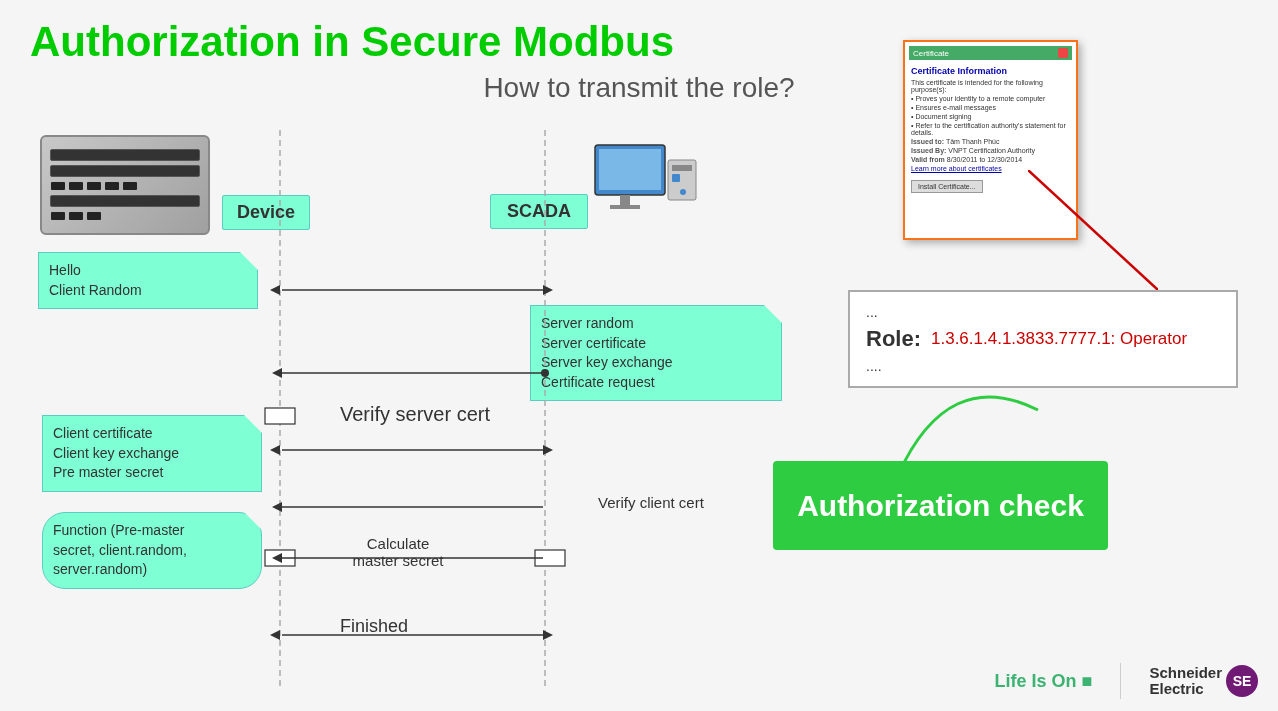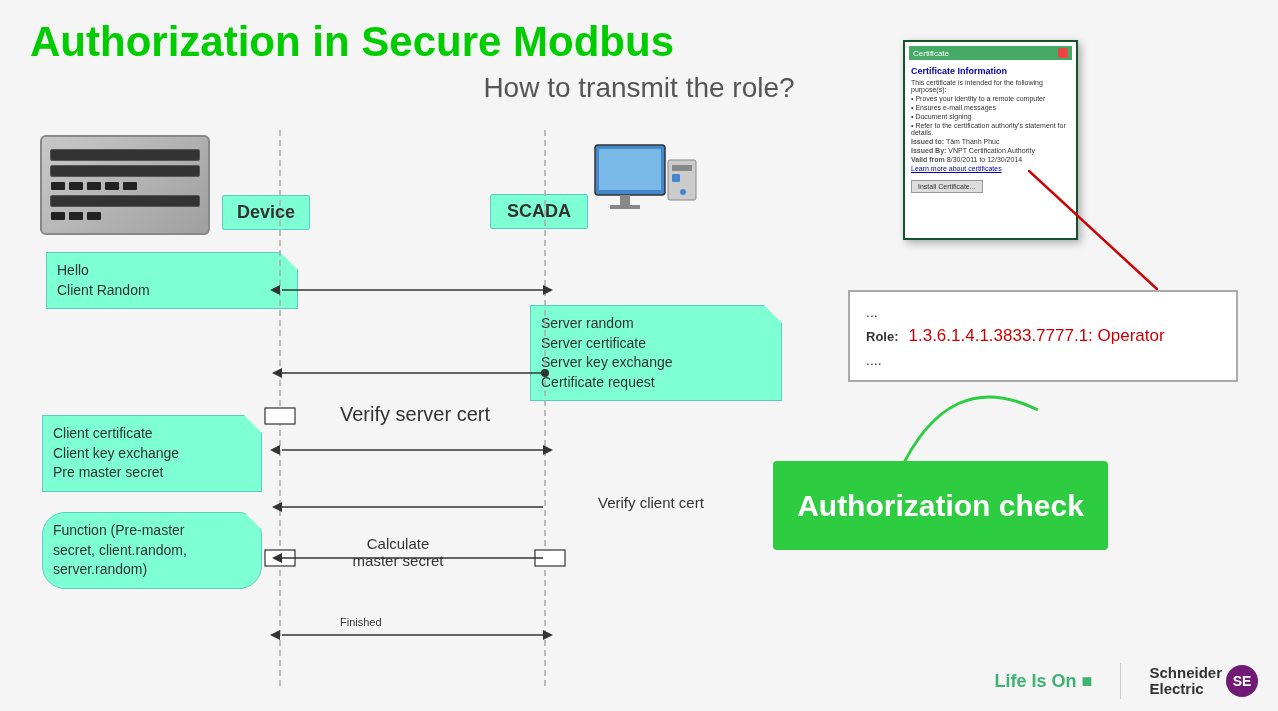--- a/index.html
+++ b/index.html
@@ -39,21 +39,21 @@
     }
 
     
     .cert-window {
       position: absolute;
       top: 40px;
       right: 200px;
       width: 175px;
       height: 200px;
       background: white;
-      border: 2px solid #14532d;
+      border: 2px solid #f97316;
       box-shadow: 3px 3px 8px rgba(0,0,0,0.3);
       padding: 4px;
       font-size: 7px;
       color: #333;
       overflow: hidden;
     }
     .cert-window .cert-title-bar {
       background: #4a6;
       color: white;
       font-size: 8px;
@@ -117,21 +117,21 @@
       padding: 12px 16px;
       font-size: 16px;
     }
     .role-box .role-dots {
       color: #333;
       font-size: 14px;
     }
     .role-box .role-label {
       font-weight: bold;
       color: #333;
-      font-size: 13px;
+      font-size: 22px;
     }
     .role-box .role-value {
       color: #cc0000;
       font-size: 17px;
       margin-left: 10px;
     }
     .role-box .role-dots-end {
       color: #333;
       font-size: 14px;
       margin-top: 4px;
@@ -226,22 +226,22 @@
       position: absolute;
       background: #7fffd4;
       border: 1.5px solid #5cccc0;
       padding: 8px 10px;
       font-size: 14px;
       color: #333;
       line-height: 1.4;
     }
     .msg-box.msg1 {
       top: 252px;
-      left: 46px;
-      width: 252px;
+      left: 38px;
+      width: 220px;
     }
     .msg-box.msg2 {
       top: 415px;
       left: 42px;
       width: 220px;
     }
     .msg-box.msg3 {
       top: 512px;
       left: 42px;
       width: 220px;
@@ -284,21 +284,21 @@
       left: 340px;
       font-size: 15px;
       color: #333;
       text-align: center;
       width: 120px;
     }
     .finished {
       position: absolute;
       top: 616px;
       left: 340px;
-      font-size: 11px;
+      font-size: 18px;
       color: #333;
     }
 
     
     .footer {
       position: absolute;
       bottom: 12px;
       right: 20px;
       display: flex;
       align-items: center;

